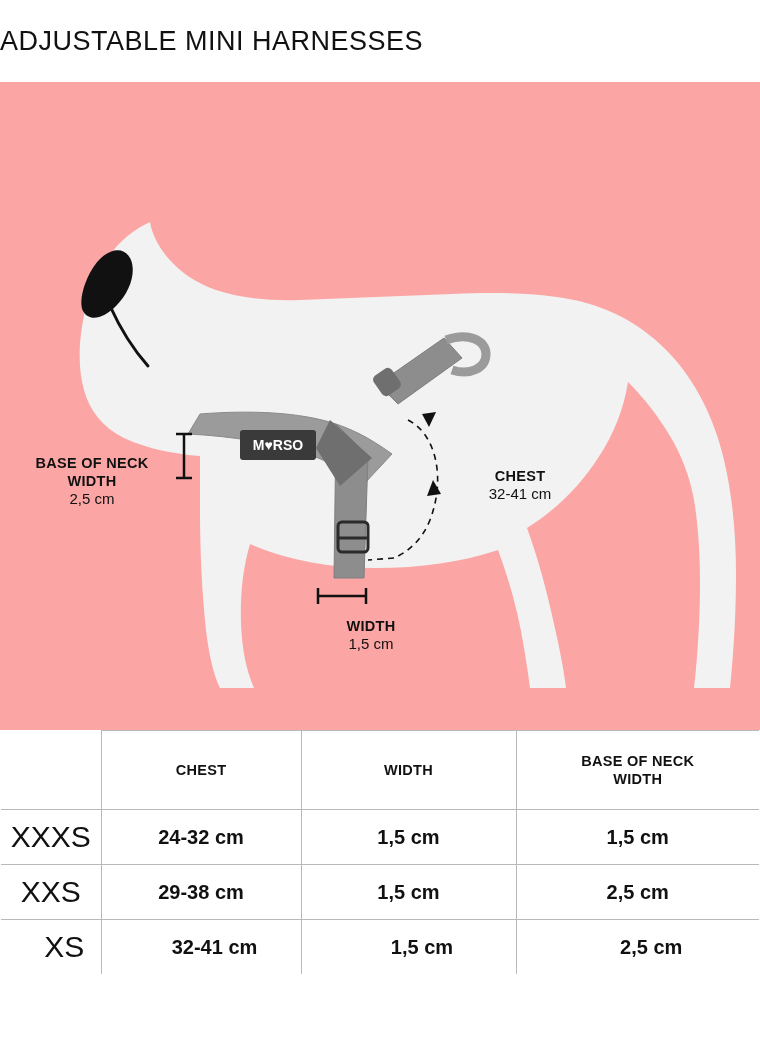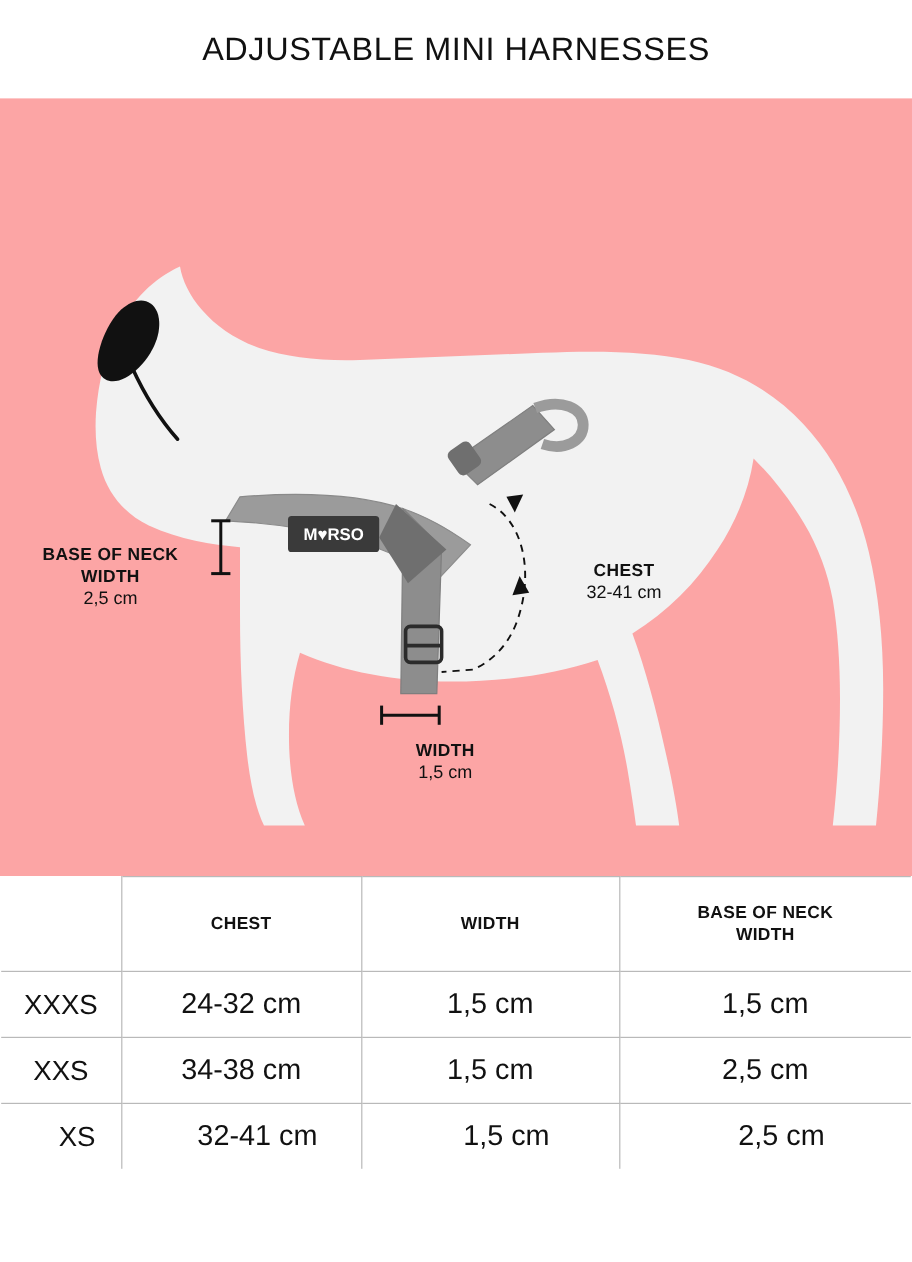--- a/index.html
+++ b/index.html
@@ -22,21 +22,20 @@
     display: flex;
     flex-direction: column;
     background: #ffffff;
   }
 
   
   .title-bar {
     height: 82px;
     display: flex;
     align-items: center;
-    justify-content: center;
     background: #ffffff;
   }
   .title-bar h1 {
     margin: 0;
     font-size: 27px;
     letter-spacing: 0.5px;
     font-weight: 400;
     font-family: "Liberation Sans", sans-serif;
     color: #111111;
   }
@@ -118,25 +117,25 @@
     letter-spacing: 0.3px;
     line-height: 1.25;
     padding: 0 4px;
   }
   thead th.corner {
     border-left: none;
     border-top: none;
   }
   tbody td {
     height: 52px;
-    font-size: 24px;
-    font-weight: normal;
+    font-size: 20px;
+    font-weight: bold;
   }
   tbody td.size-col {
-    font-size: 23px;
+    font-size: 30px;
     font-weight: normal;
     border-left: none;
   }
   tbody tr:last-child td {
     border-bottom: none;
     padding-left: 28px;
   }
   thead th:last-child, tbody td:last-child {
     border-right: none;
   }
@@ -286,21 +285,21 @@
       </thead>
       <tbody>
         <tr>
           <td class="size-col">XXXS</td>
           <td>24-32 cm</td>
           <td>1,5 cm</td>
           <td>1,5 cm</td>
         </tr>
         <tr>
           <td class="size-col">XXS</td>
-          <td>34-38 cm</td>
+          <td>29-38 cm</td>
           <td>1,5 cm</td>
           <td>2,5 cm</td>
         </tr>
         <tr>
           <td class="size-col">XS</td>
           <td>32-41 cm</td>
           <td>1,5 cm</td>
           <td>2,5 cm</td>
         </tr>
       </tbody>

